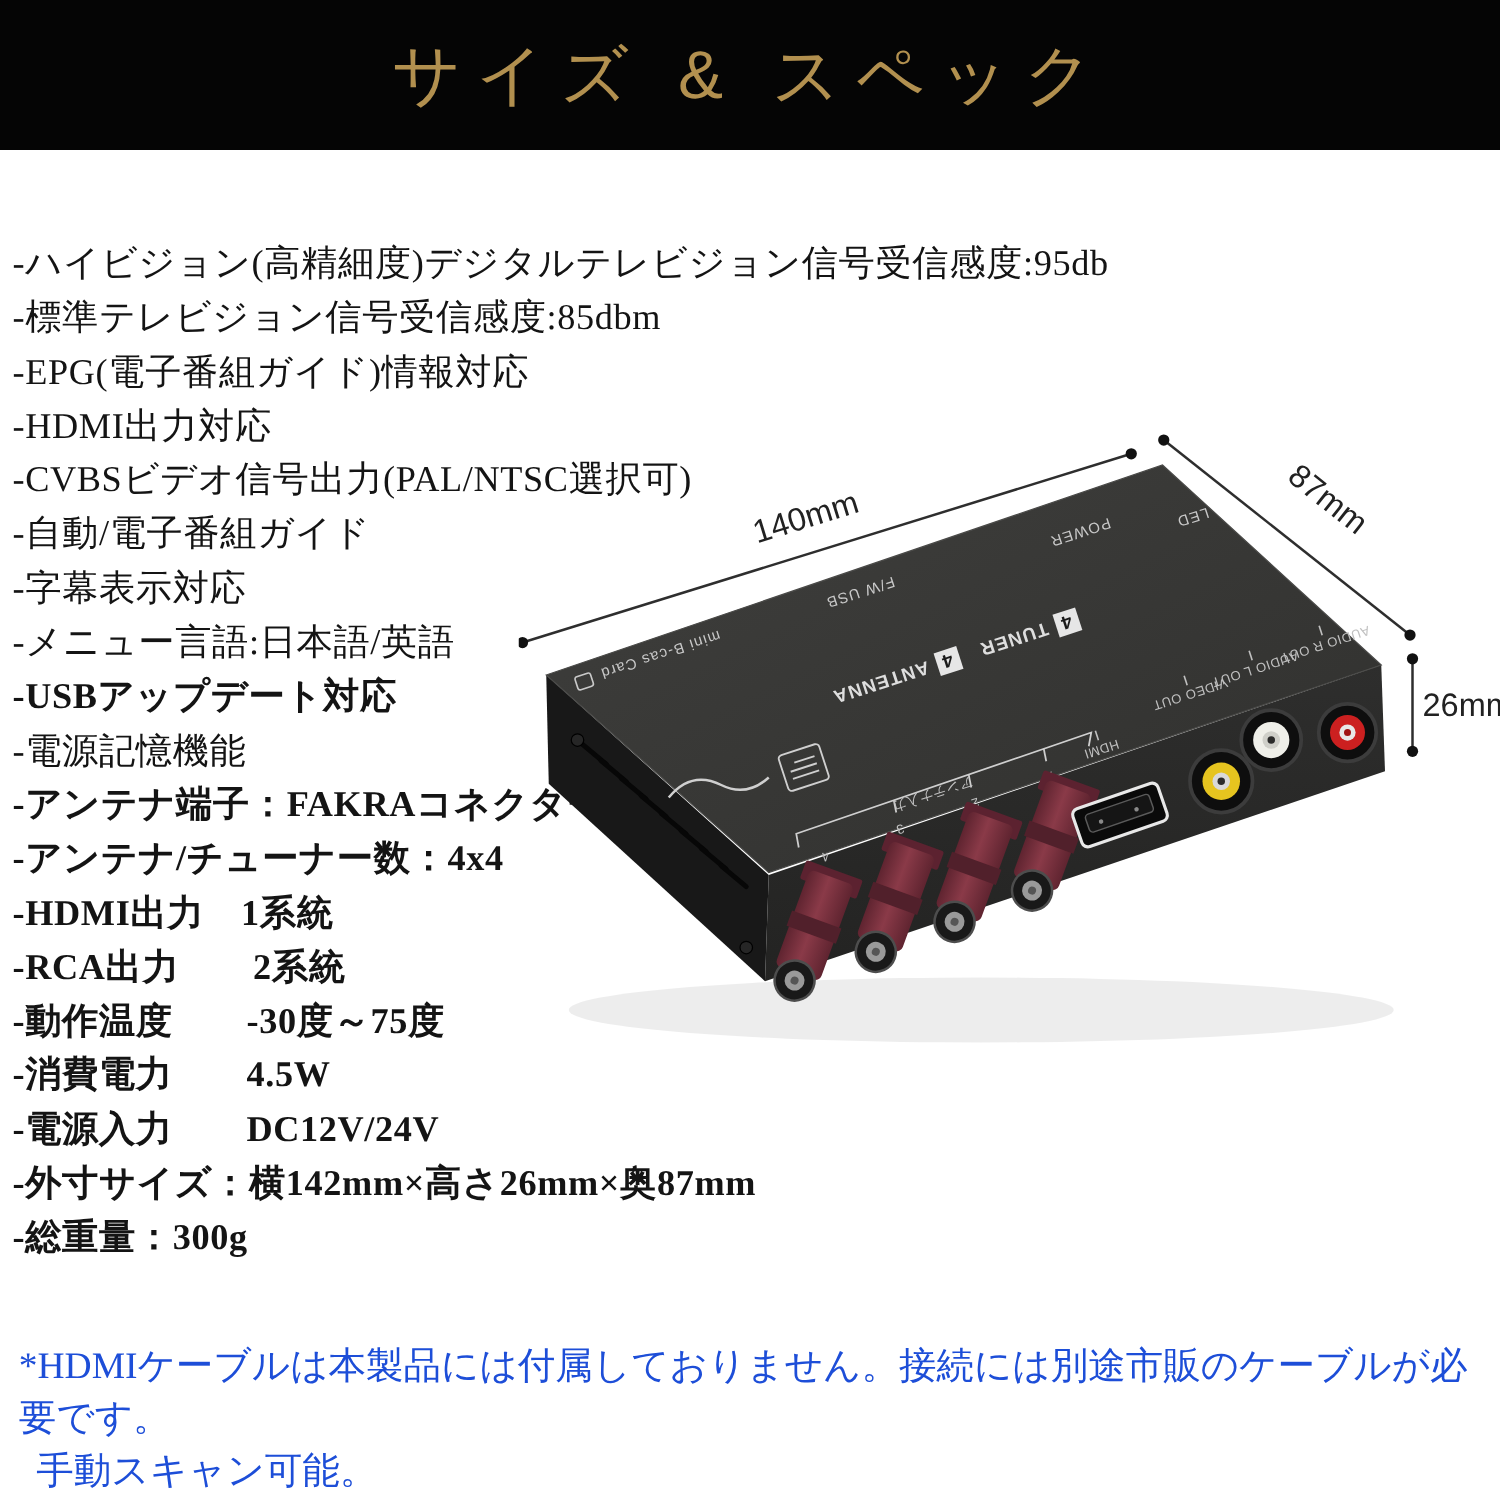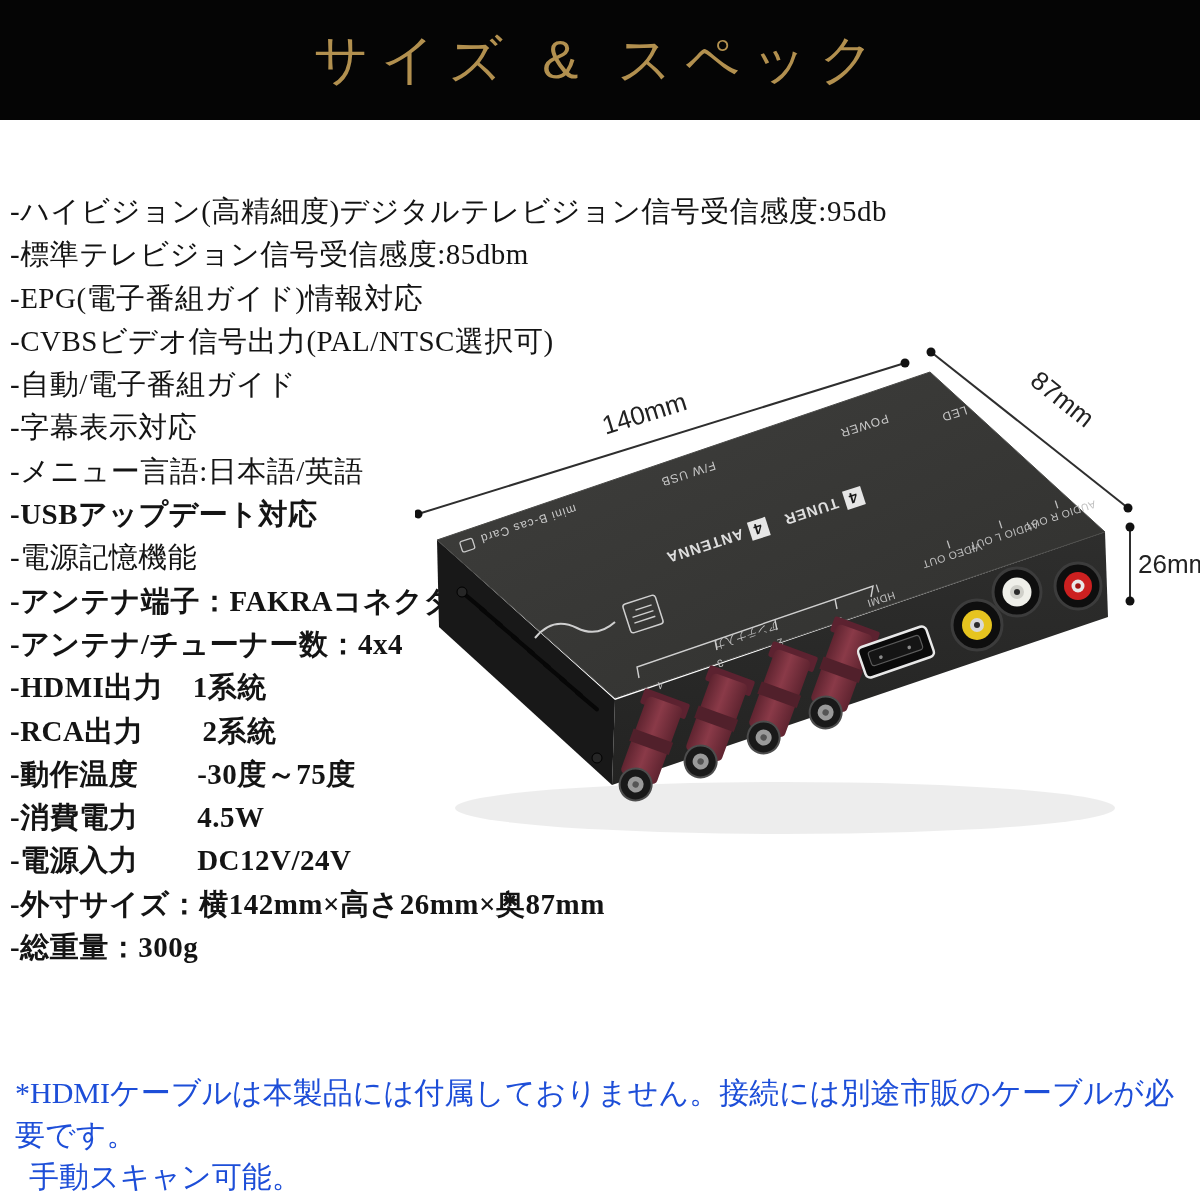--- a/index.html
+++ b/index.html
@@ -36,20 +36,21 @@
 <body>
 
 <div class="banner">
   <h1>サイズ &amp; スペック</h1>
 </div>
 
 <div class="specs">
   <div class="spec-line">-ハイビジョン(高精細度)デジタルテレビジョン信号受信感度:95db</div>
   <div class="spec-line">-標準テレビジョン信号受信感度:85dbm</div>
   <div class="spec-line">-EPG(電子番組ガイド)情報対応</div>
+  <div class="spec-line">-HDMI出力対応</div>
   <div class="spec-line">-CVBSビデオ信号出力(PAL/NTSC選択可)</div>
   <div class="spec-line">-自動/電子番組ガイド</div>
   <div class="spec-line">-字幕表示対応</div>
   <div class="spec-line">-メニュー言語:日本語/英語</div>
   <div class="spec-line b">-USBアップデート対応</div>
   <div class="spec-line">-電源記憶機能</div>
   <div class="spec-line b">-アンテナ端子：FAKRAコネクター</div>
   <div class="spec-line b">-アンテナ/チューナー数：4x4</div>
   <div class="spec-line b">-HDMI出力　1系統</div>
   <div class="spec-line b">-RCA出力　　2系統</div>

